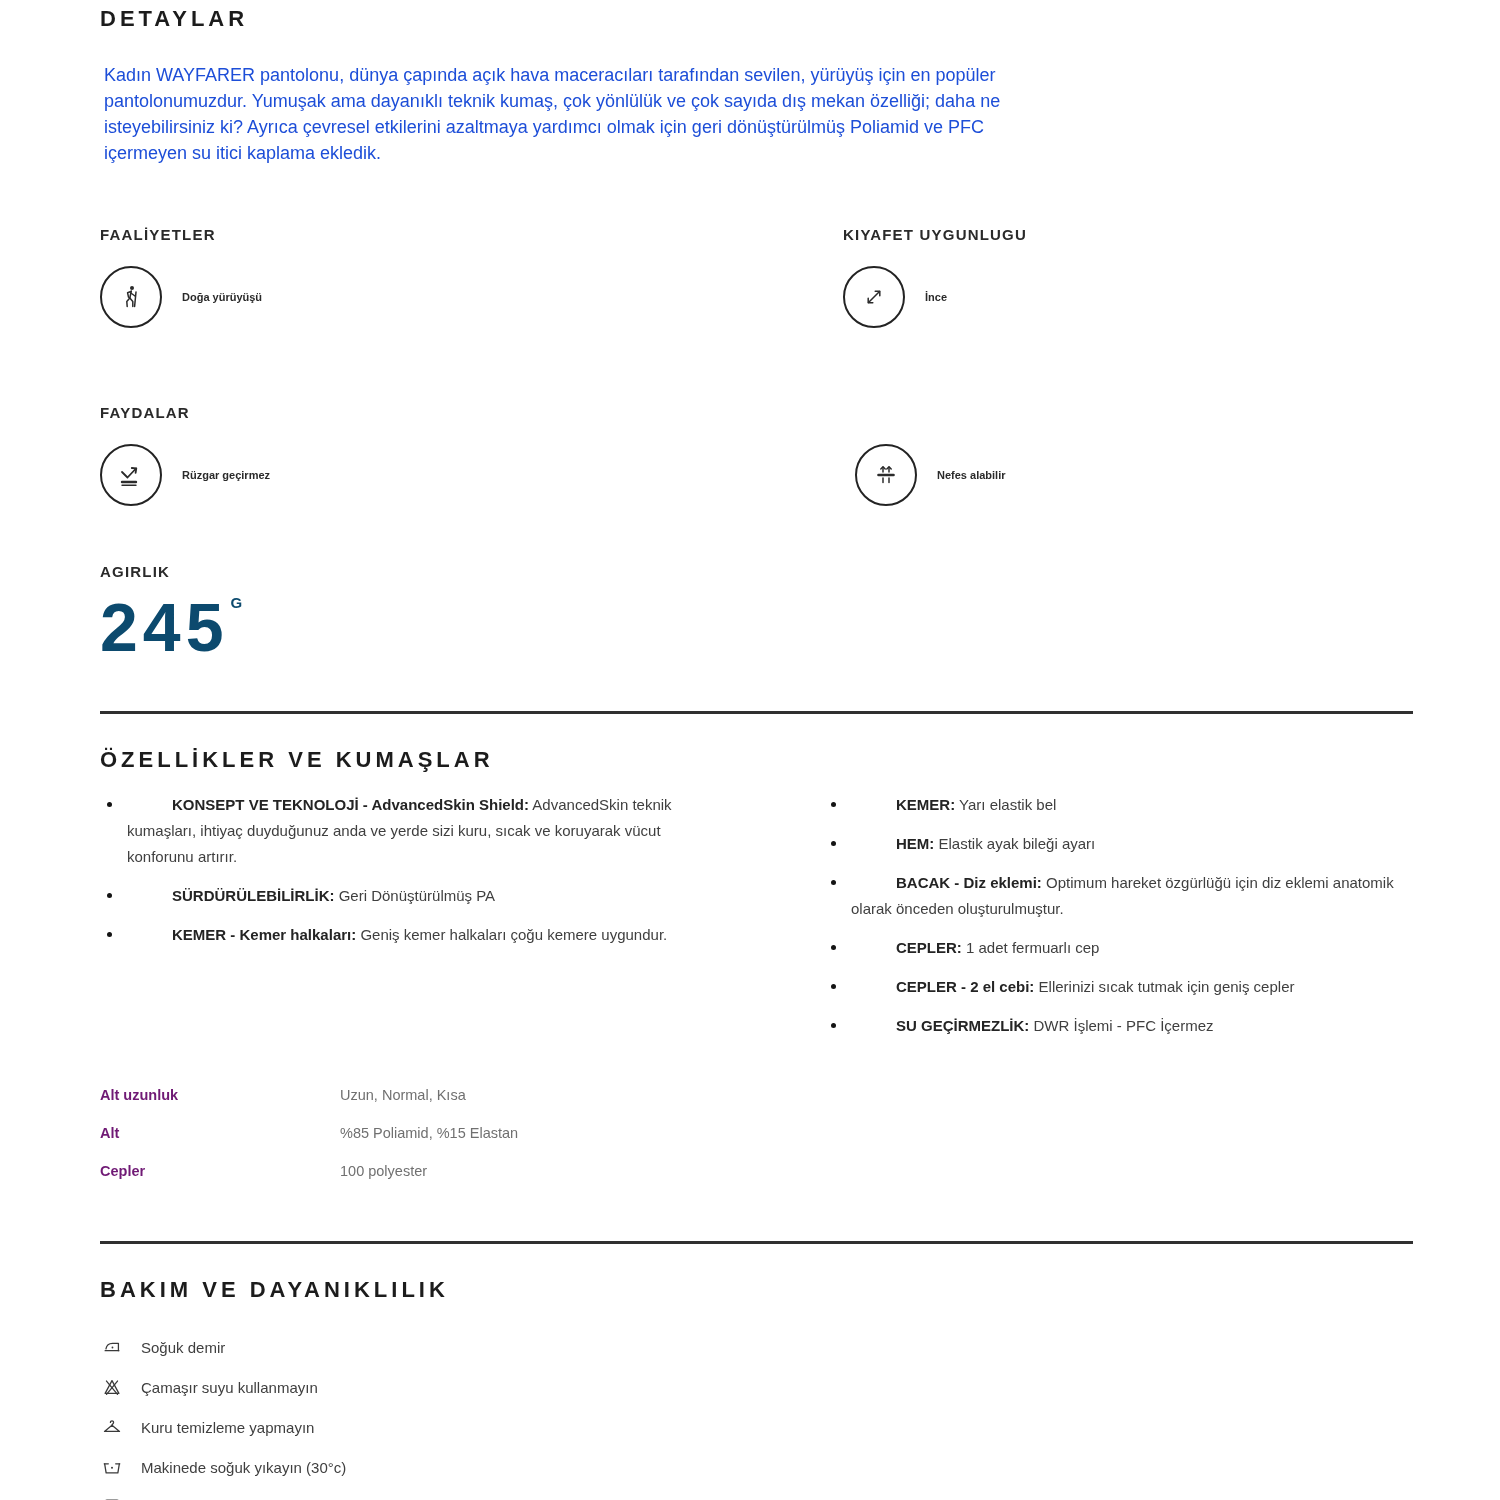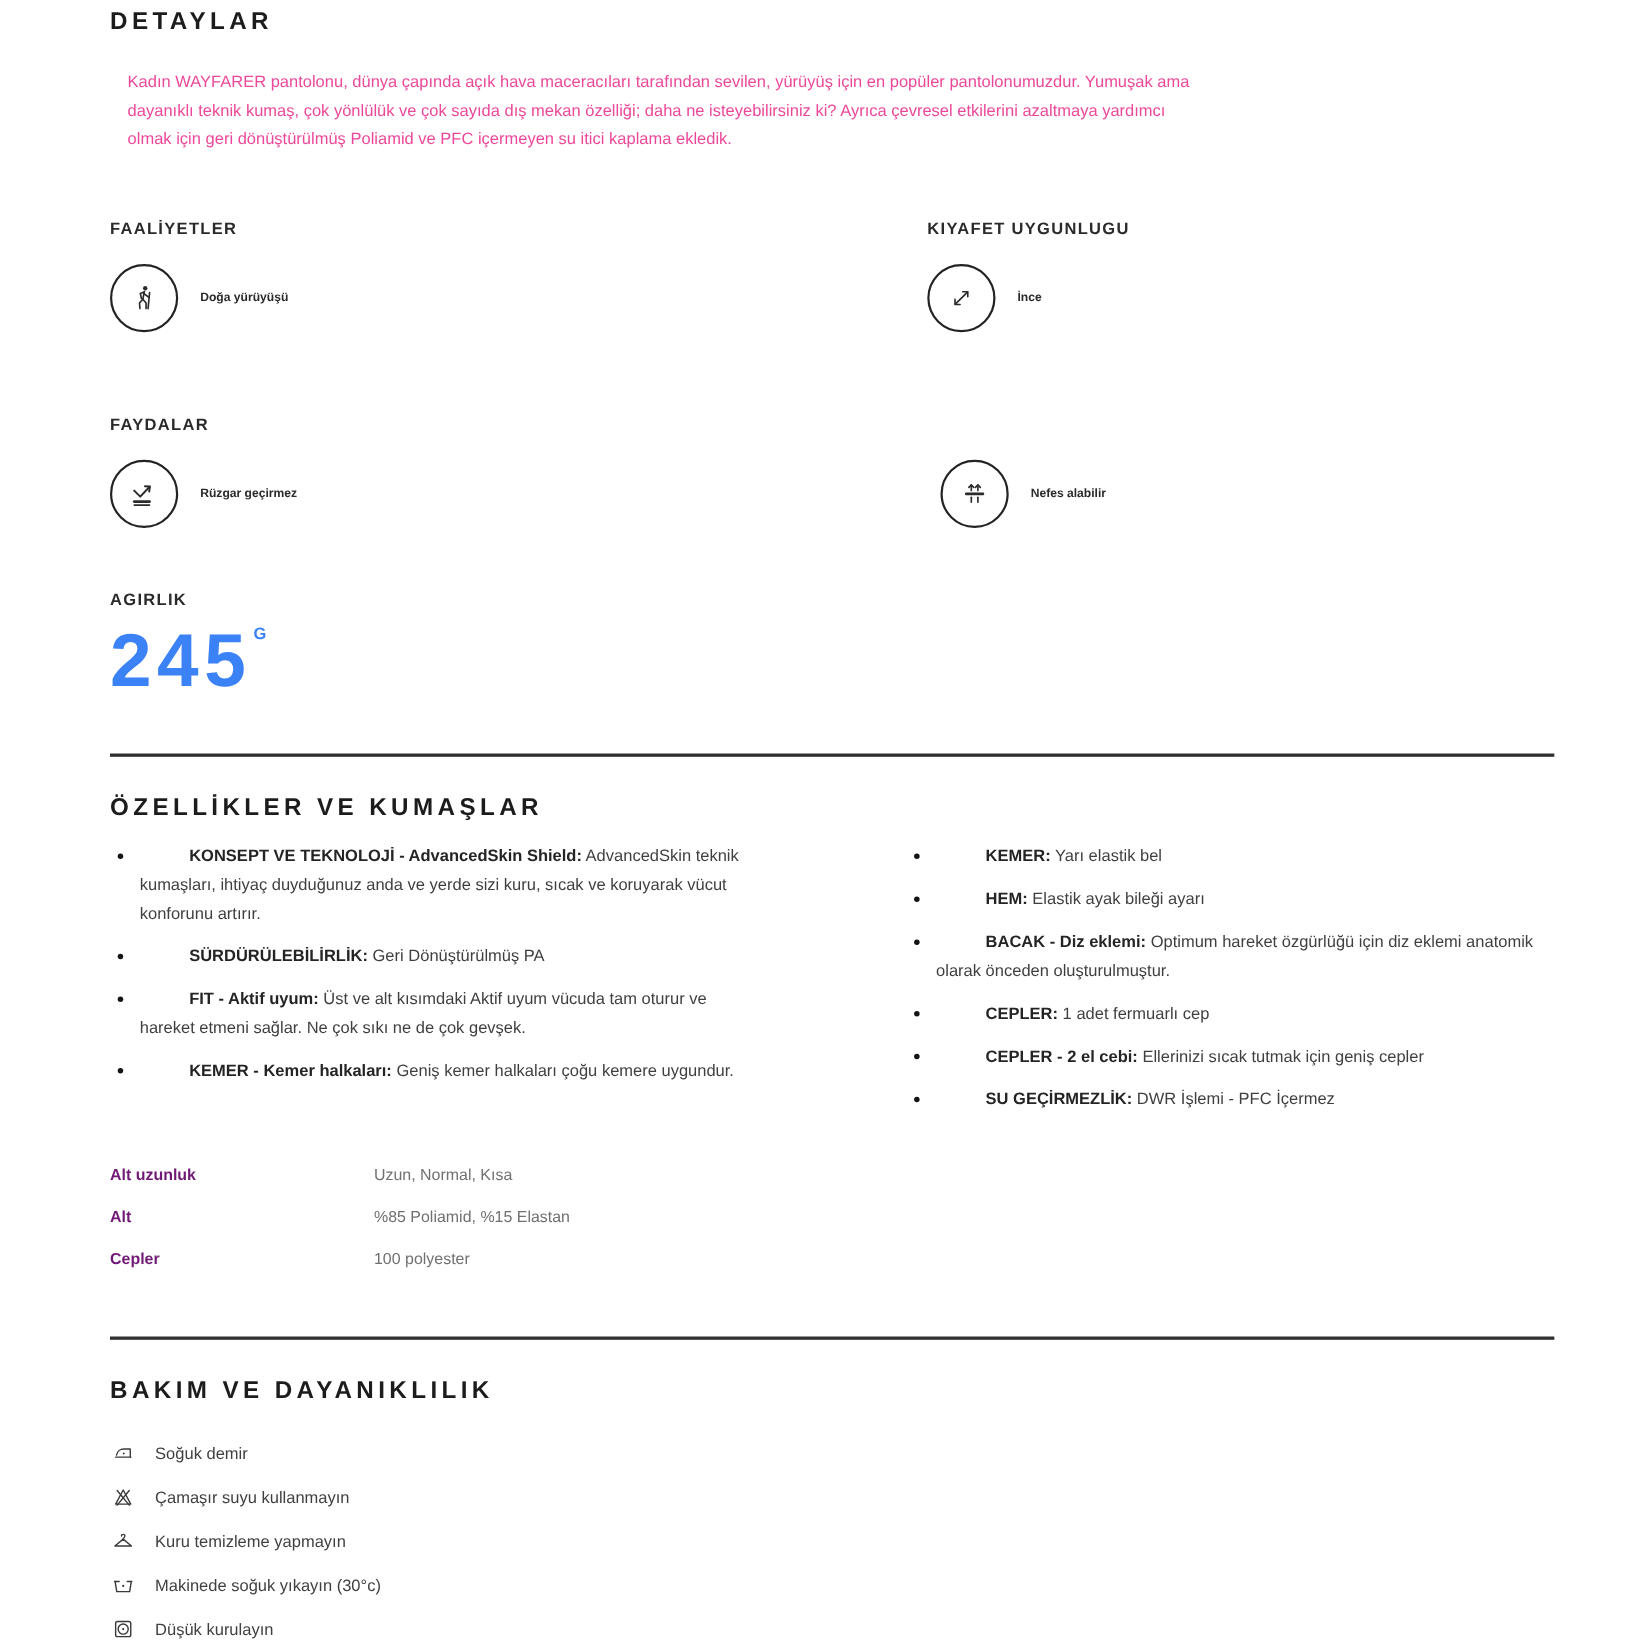--- a/index.html
+++ b/index.html
@@ -9,22 +9,22 @@
     color:#1f1f1f;
     -webkit-font-smoothing:antialiased;
   }
   .container{padding:6px 87px 0 100px;}
 
   .page-title{
     font-size:22px;font-weight:bold;letter-spacing:4px;
     margin:0;color:#1c1c1c;
   }
   .description{
-    margin:30px 0 0 16px;max-width:968px;
-    font-size:15px;line-height:26px;color:#ec4899;
+    margin:30px 0 0 4px;max-width:968px;
+    font-size:18px;line-height:26px;color:#1d4ed8;
   }
 
   .grid2{display:grid;grid-template-columns:743px 1fr;}
   .row-activities{margin-top:60px;}
   .row-benefits{margin-top:76px;gap:12px;}
 
   .sec-label{
     font-size:15px;font-weight:bold;letter-spacing:1.2px;
     color:#2a2a2a;min-height:18px;
   }
@@ -32,21 +32,21 @@
   .circle{
     width:62px;height:62px;border:2.5px solid #232323;border-radius:50%;
     display:flex;align-items:center;justify-content:center;flex:0 0 auto;
     box-sizing:border-box;
   }
   .feature-label{font-size:11px;font-weight:bold;color:#2a2a2a;}
 
   .weight-section{margin-top:57px;}
   .weight-value{
     margin-top:12px;font-size:68px;font-weight:900;letter-spacing:5px;
-    color:#3b82f6;line-height:1;
+    color:#0c4a6e;line-height:1;
   }
   .weight-unit{
     font-size:15px;font-weight:bold;letter-spacing:0;
     vertical-align:top;position:relative;top:2px;left:2px;
   }
 
   .divider{border:none;border-top:3px solid #303030;margin:50px 0 0 0;}
   .divider-2{margin-top:62px;}
 
   .section-title{
@@ -170,24 +170,20 @@
     <ul class="bullets">
       <li>
         <span class="b">KONSEPT VE TEKNOLOJİ - AdvancedSkin Shield:</span>
         <span>AdvancedSkin teknik kumaşları, ihtiyaç duyduğunuz anda ve yerde sizi kuru, sıcak ve koruyarak vücut konforunu artırır.</span>
       </li>
       <li>
         <span class="b">SÜRDÜRÜLEBİLİRLİK:</span>
         <span>Geri Dönüştürülmüş PA</span>
       </li>
       <li>
-        <span class="b">FIT - Aktif uyum:</span>
-        <span>Üst ve alt kısımdaki Aktif uyum vücuda tam oturur ve hareket etmeni sağlar. Ne çok sıkı ne de çok gevşek.</span>
-      </li>
-      <li>
         <span class="b">KEMER - Kemer halkaları:</span>
         <span>Geniş kemer halkaları çoğu kemere uygundur.</span>
       </li>
     </ul>
     <ul class="bullets">
       <li>
         <span class="b">KEMER:</span>
         <span>Yarı elastik bel</span>
       </li>
       <li>

